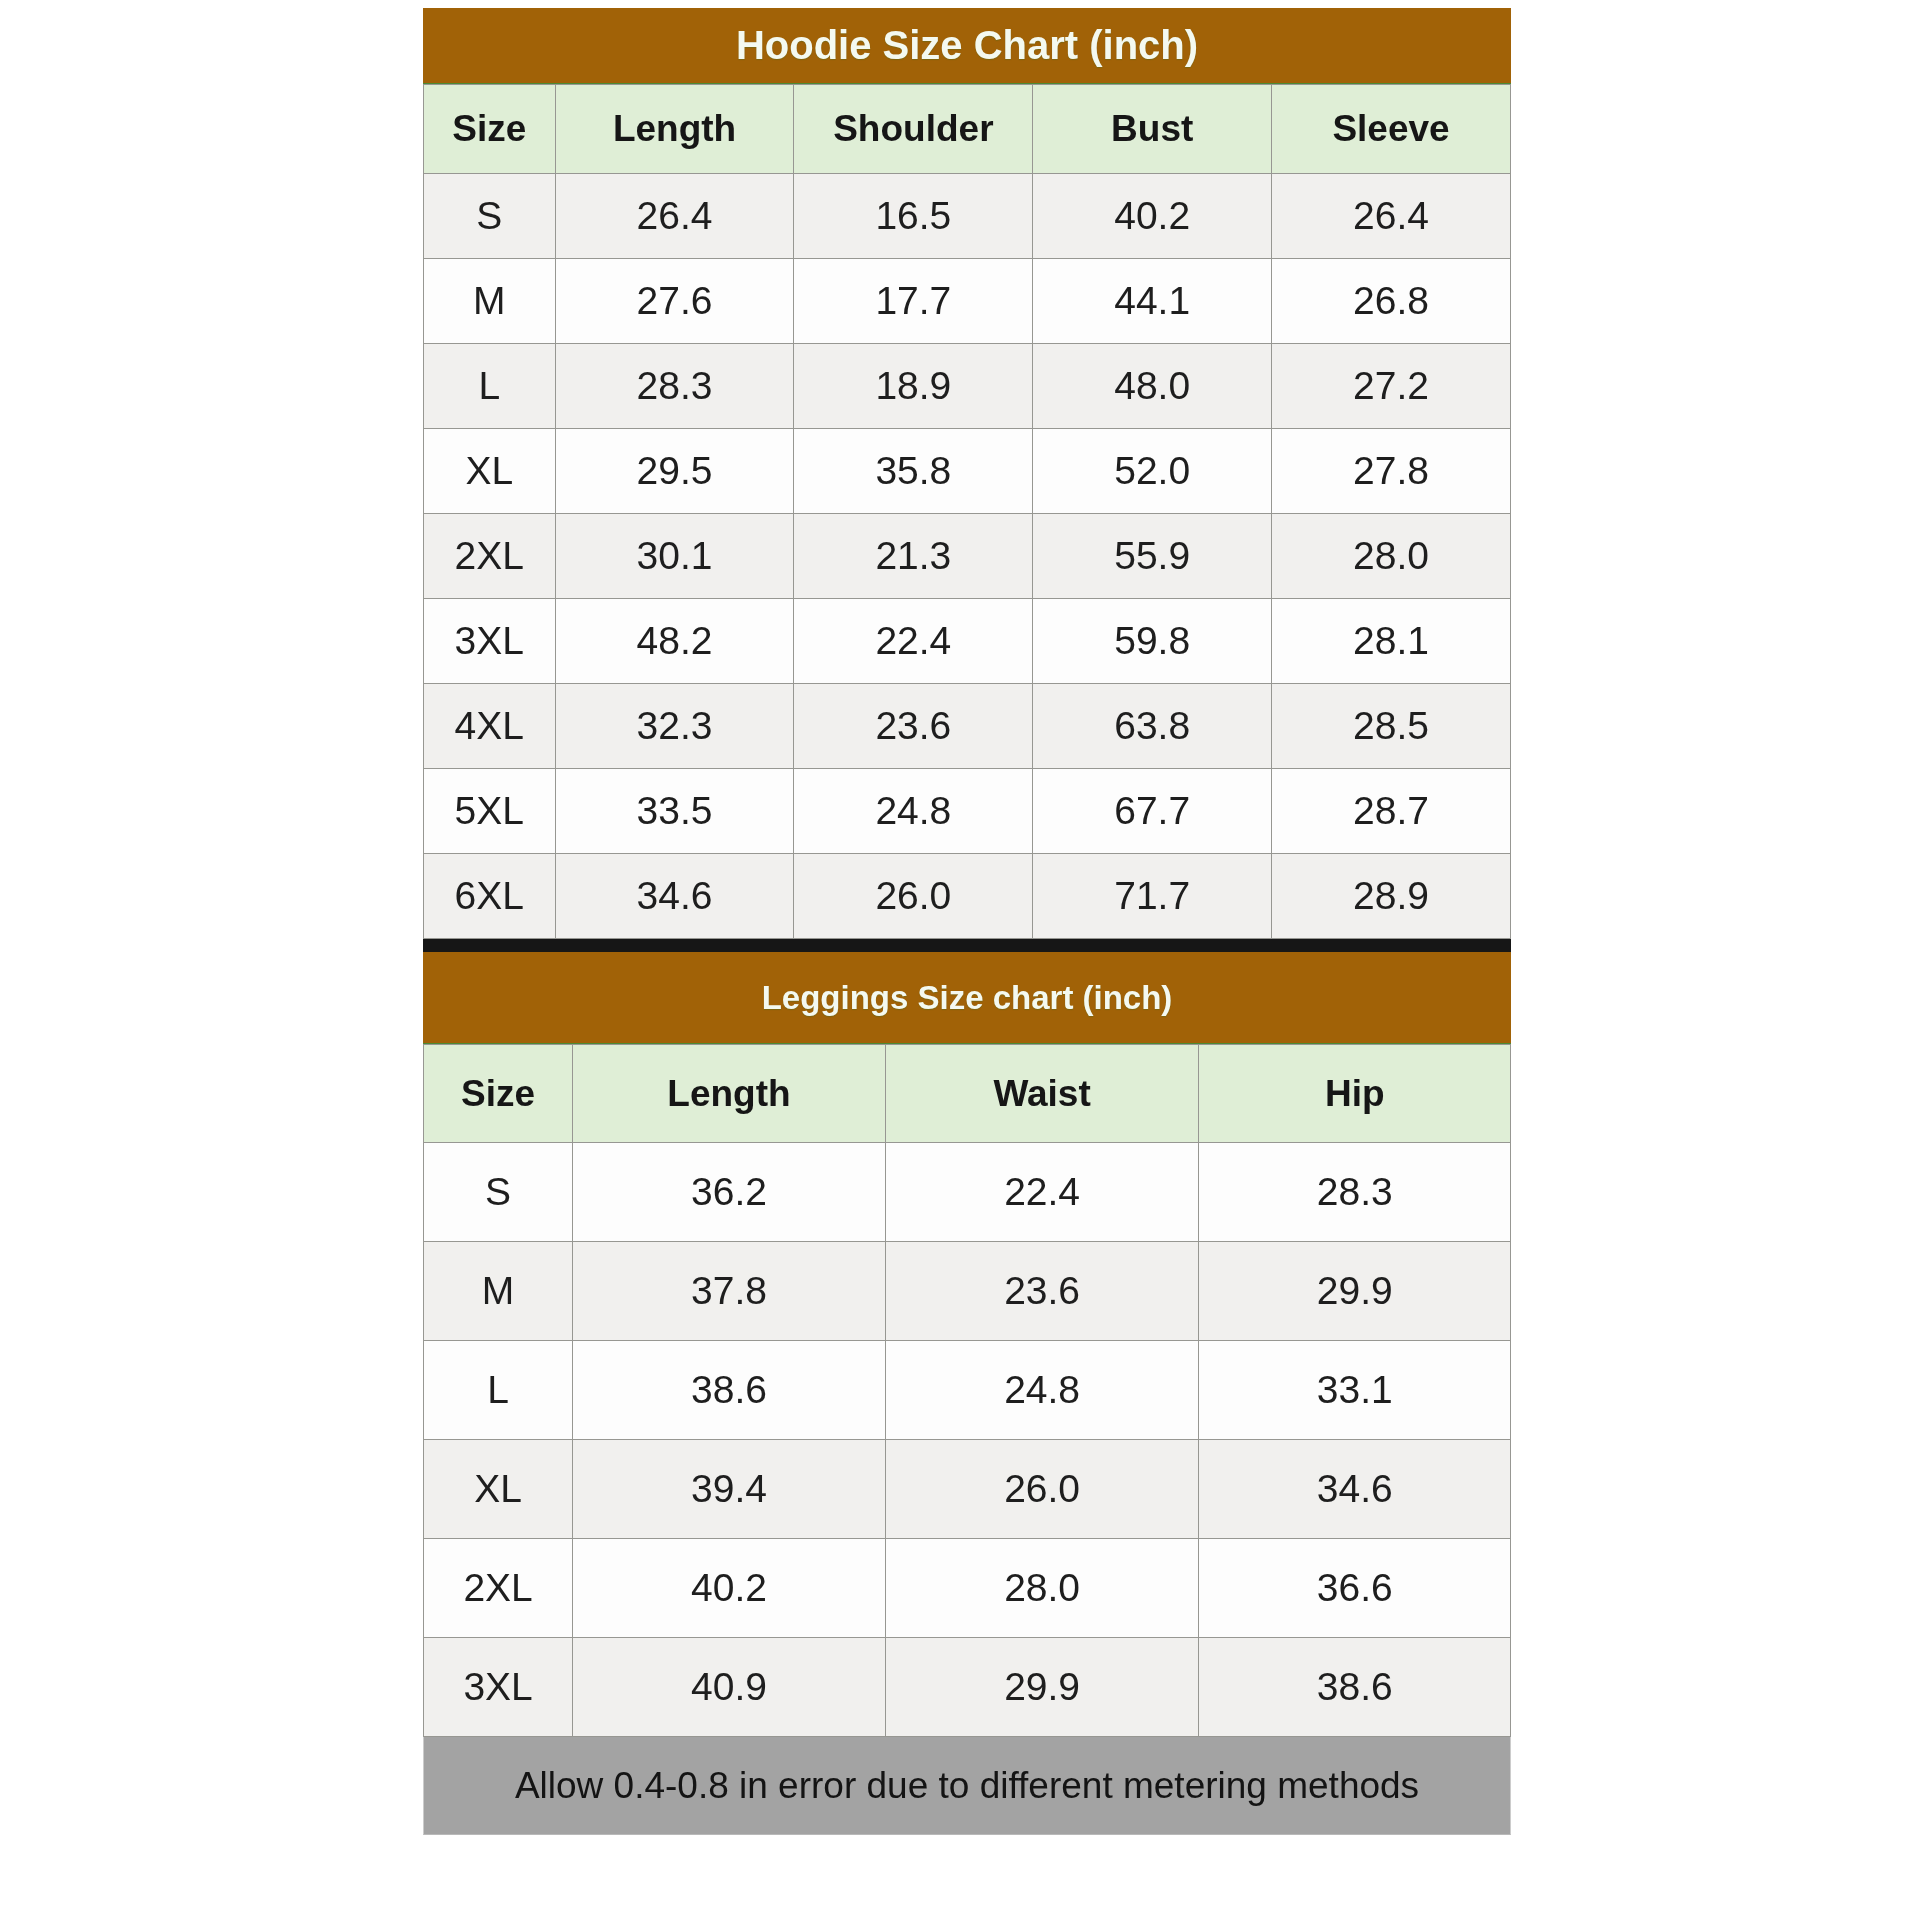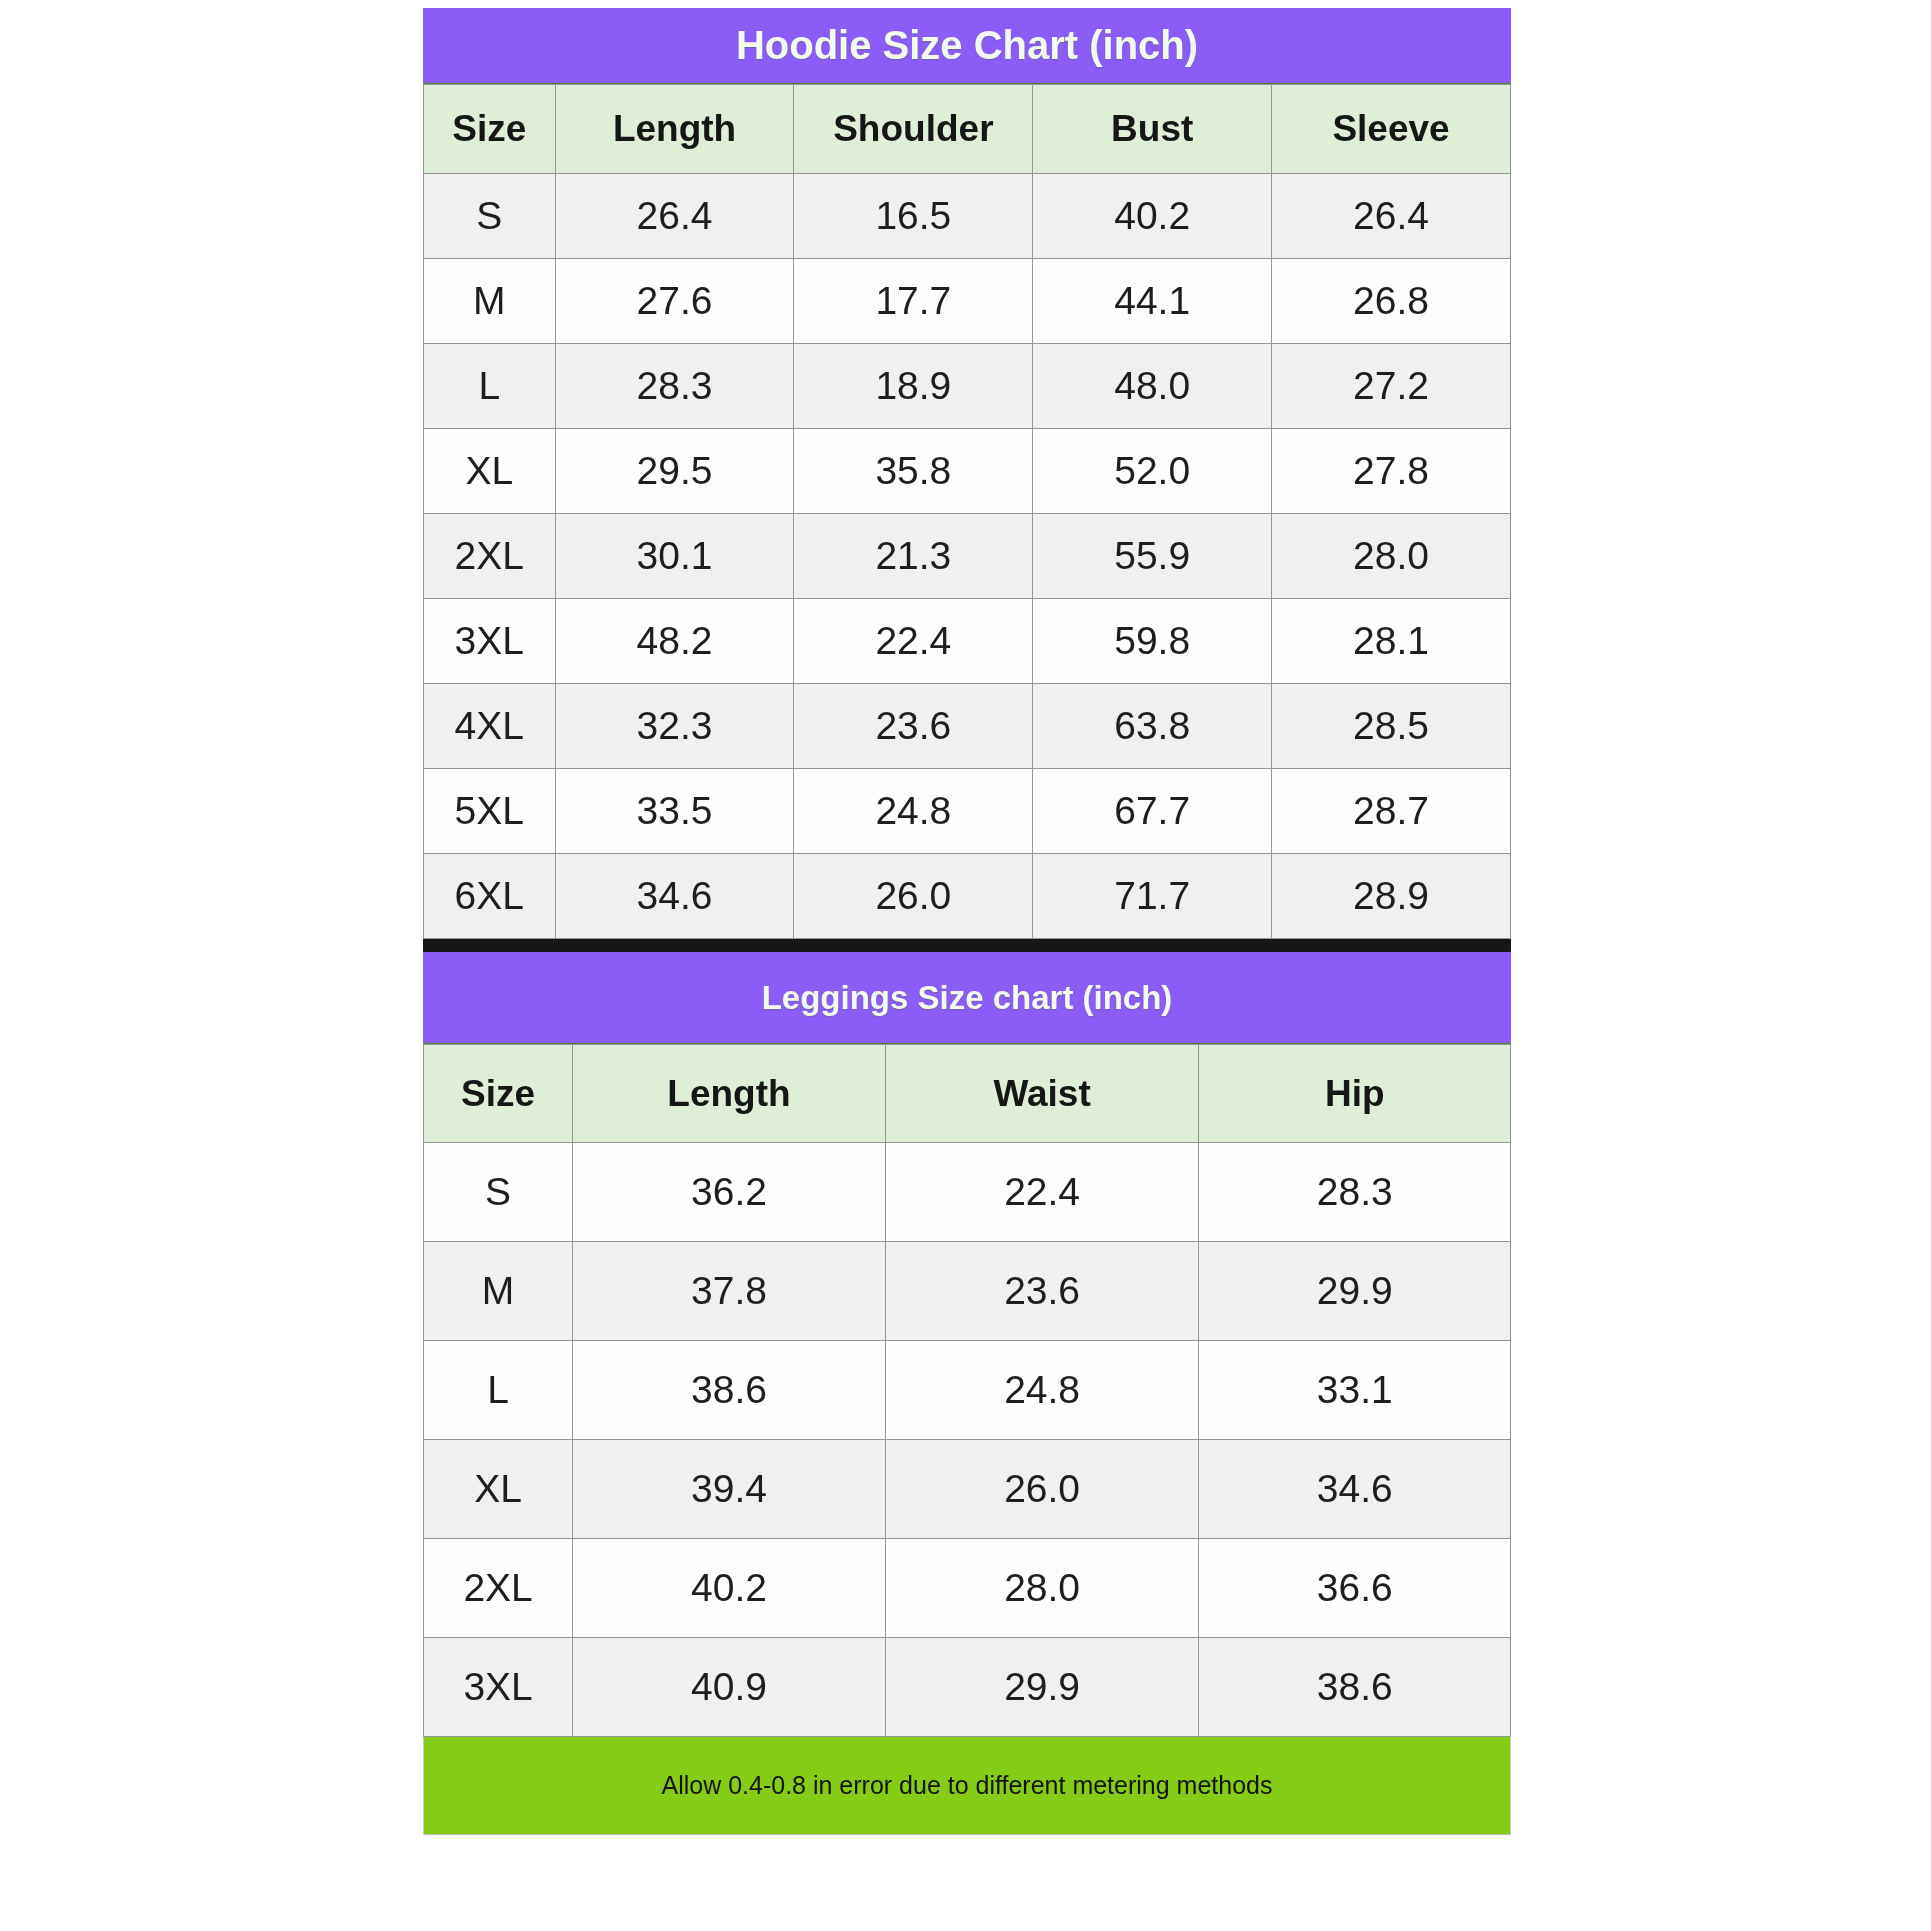--- a/index.html
+++ b/index.html
@@ -18,21 +18,21 @@
   .card {
     position: absolute;
     left: 423px;
     top: 7.7px;
     width: 1088px;
   }
   .title-bar {
     display: flex;
     align-items: center;
     justify-content: center;
-    background: #8b5cf6;
+    background: #a16207;
     color: #f4f9f0;
     font-weight: bold;
     border-bottom: 1.9px solid #4c8a34;
     text-shadow: 0 1px 1px rgba(60,110,40,0.35);
   }
   .title-bar.hoodie-bar { height: 75px; font-size: 40px; }
   .title-bar.leggings-bar { height: 91px; font-size: 33px; }
   table.size-table {
     width: 100%;
     border-collapse: collapse;
@@ -68,25 +68,25 @@
   table.leggings-table th:nth-child(4), table.leggings-table td:nth-child(4) { width: 28.7%; }
   .divider {
     height: 13.5px;
     background: #161616;
   }
   .footer-note {
     display: flex;
     align-items: center;
     justify-content: center;
     height: 97px;
-    background: #84cc16;
+    background: #a3a3a3;
     border-left: 1.9px solid #cccccc;
     border-right: 1.9px solid #cccccc;
     border-bottom: 1.9px solid #b9b9b9;
-    font-size: 25px;
+    font-size: 37px;
     color: #141414;
     text-align: center;
   }
 </style>
 </head>
 <body>
 
 <div class="canvas">
   <div class="card">
 

